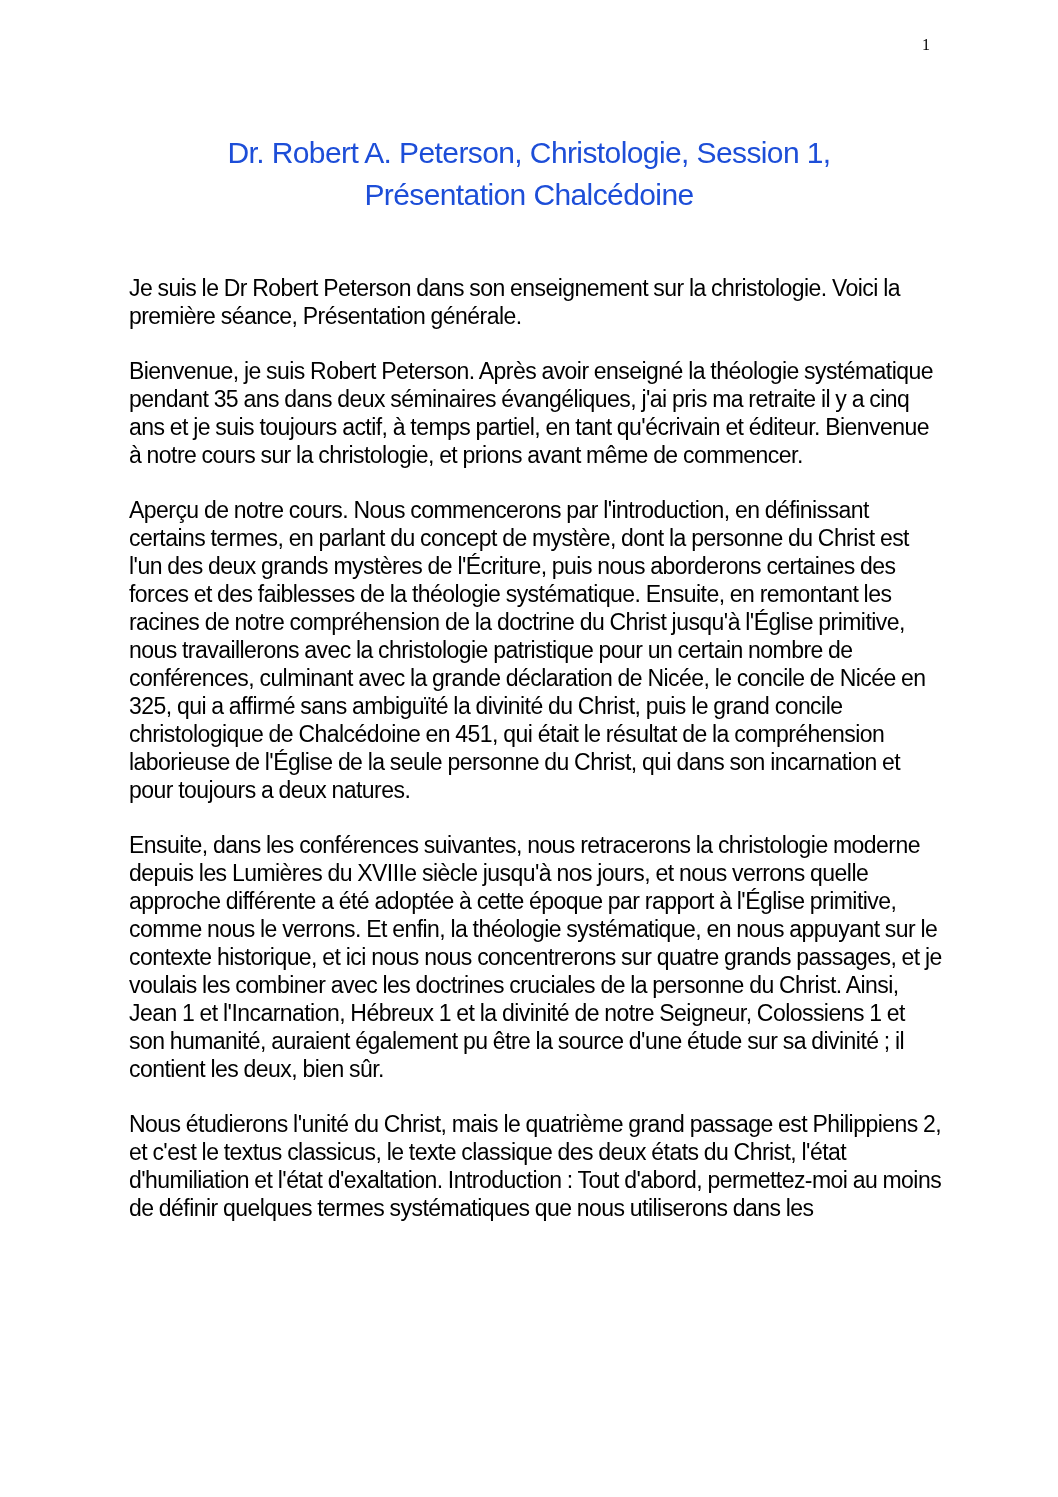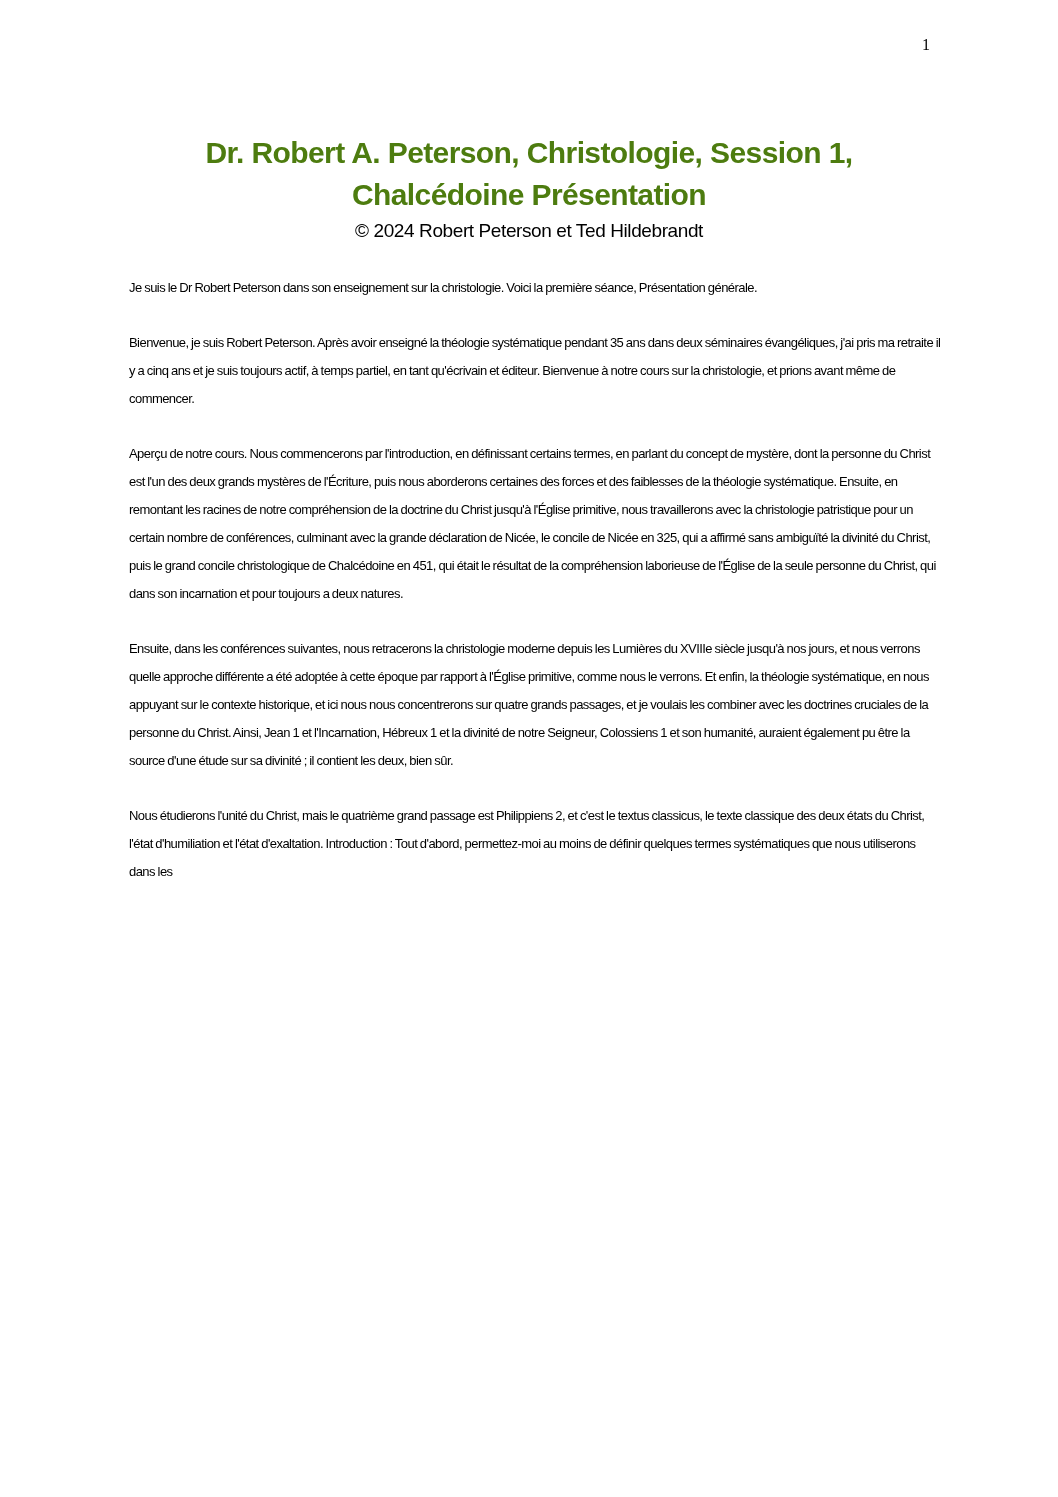--- a/index.html
+++ b/index.html
@@ -4,45 +4,44 @@
   <style>
     html, body { margin: 0; padding: 0; background: #ffffff; }
     body { width: 1058px; height: 1497px; position: relative; overflow: hidden; }
     .page { position: absolute; left: 0; top: 0; width: 1058px; height: 1497px; background: #fff; color: #000; }
     .page-number {
       position: absolute; top: 36px; left: 922px; width: 20px;
       font-family: "Liberation Serif", serif; font-size: 16px; text-align: left; color: #000;
     }
     .title-block { position: absolute; top: 132px; left: 100px; width: 858px; text-align: center; }
     .title {
-      font-family: "Liberation Sans", sans-serif; font-weight: bold; font-size: 30px;
-      line-height: 42px; letter-spacing: -0.6px; margin: 0; color: #4d7c0f;
+      font-family: "Liberation Sans", sans-serif; font-weight: normal; font-size: 30px;
+      line-height: 42px; letter-spacing: -0.6px; margin: 0; color: #1d4ed8;
     }
     .copyright {
       font-family: "Liberation Sans", sans-serif; font-size: 19px; line-height: 26px;
       margin-top: 2px; letter-spacing: -0.4px; color: #000;
     }
     .body-text { position: absolute; top: 274px; left: 129px; width: 815px; }
     .para {
-      font-family: "Liberation Sans", sans-serif; font-size: 13px; line-height: 28px;
+      font-family: "Liberation Sans", sans-serif; font-size: 23px; line-height: 28px;
       letter-spacing: -0.55px; word-spacing: -0.5px; margin: 0 0 27px 0; color: #000;
     }
   </style>
 </head>
 <body>
 
 <div class="page">
   <div class="page-number">1</div>
 
   <div class="title-block">
     <h1 class="title">
       <span>Dr. Robert A. Peterson, Christologie, Session 1,</span><br>
-      <span>Chalcédoine Présentation</span>
+      <span>Présentation Chalcédoine</span>
     </h1>
-    <div class="copyright">© 2024 Robert Peterson et Ted Hildebrandt</div>
   </div>
 
   <div class="body-text">
     <p class="para">Je suis le Dr Robert Peterson dans son enseignement sur la christologie. Voici la première séance, Présentation générale.</p>
     <p class="para">Bienvenue, je suis Robert Peterson. Après avoir enseigné la théologie systématique pendant 35 ans dans deux séminaires évangéliques, j'ai pris ma retraite il y a cinq ans et je suis toujours actif, à temps partiel, en tant qu'écrivain et éditeur. Bienvenue à notre cours sur la christologie, et prions avant même de commencer.</p>
     <p class="para">Aperçu de notre cours. Nous commencerons par l'introduction, en définissant certains termes, en parlant du concept de mystère, dont la personne du Christ est l'un des deux grands mystères de l'Écriture, puis nous aborderons certaines des forces et des faiblesses de la théologie systématique. Ensuite, en remontant les racines de notre compréhension de la doctrine du Christ jusqu'à l'Église primitive, nous travaillerons avec la christologie patristique pour un certain nombre de conférences, culminant avec la grande déclaration de Nicée, le concile de Nicée en 325, qui a affirmé sans ambiguïté la divinité du Christ, puis le grand concile christologique de Chalcédoine en 451, qui était le résultat de la compréhension laborieuse de l'Église de la seule personne du Christ, qui dans son incarnation et pour toujours a deux natures.</p>
     <p class="para">Ensuite, dans les conférences suivantes, nous retracerons la christologie moderne depuis les Lumières du XVIIIe siècle jusqu'à nos jours, et nous verrons quelle approche différente a été adoptée à cette époque par rapport à l'Église primitive, comme nous le verrons. Et enfin, la théologie systématique, en nous appuyant sur le contexte historique, et ici nous nous concentrerons sur quatre grands passages, et je voulais les combiner avec les doctrines cruciales de la personne du Christ. Ainsi, Jean 1 et l'Incarnation, Hébreux 1 et la divinité de notre Seigneur, Colossiens 1 et son humanité, auraient également pu être la source d'une étude sur sa divinité ; il contient les deux, bien sûr.</p>
     <p class="para">Nous étudierons l'unité du Christ, mais le quatrième grand passage est Philippiens 2, et c'est le textus classicus, le texte classique des deux états du Christ, l'état d'humiliation et l'état d'exaltation. Introduction : Tout d'abord, permettez-moi au moins de définir quelques termes systématiques que nous utiliserons dans les</p>
   </div>
 </div>

